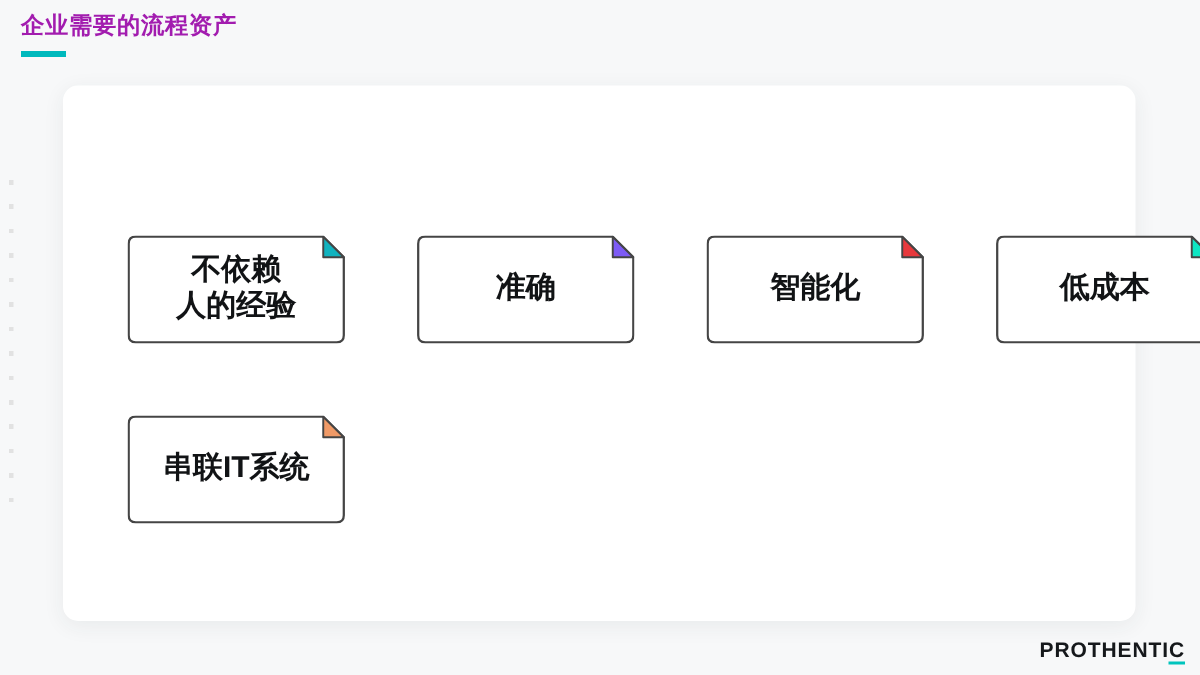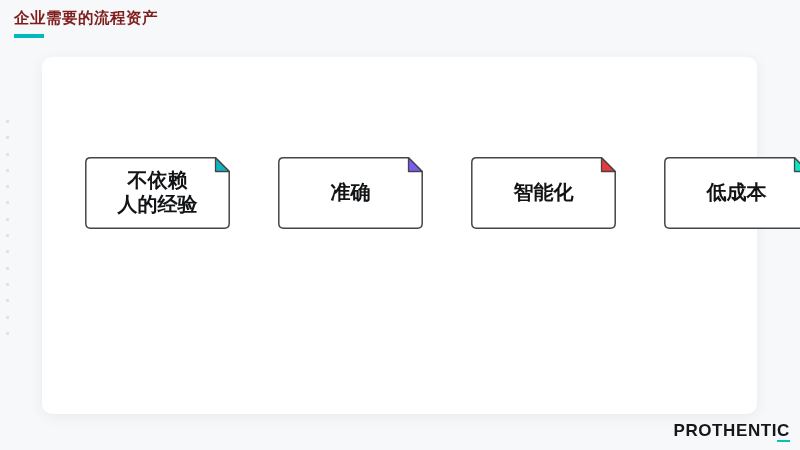--- a/index.html
+++ b/index.html
@@ -8,21 +8,21 @@
     position: relative;
     background: #f7f8f9;
     font-family: "Liberation Sans", "DejaVu Sans", sans-serif;
   }
 
   
   .page-header { position: absolute; left: 14px; top: 9px; }
   .page-title {
     font-size: 15.5px;
     font-weight: 700;
-    color: #7f1d1d;
+    color: #a21caf;
     letter-spacing: 0.5px;
     line-height: 1.2;
   }
   .title-underline {
     width: 30px;
     height: 4px;
     margin-top: 6px;
     background: #00b9bd;
   }
 
@@ -80,21 +80,21 @@
     line-height: 1.18;
     white-space: pre-line;
     padding: 2px 6px;
   }
 
   
   .logo {
     position: absolute;
     right: 10px;
     bottom: 9px;
-    font-size: 17px;
+    font-size: 14px;
     font-weight: 800;
     letter-spacing: 0.6px;
     color: #15181b;
   }
   .logo-accent-letter {
     border-bottom: 2.5px solid #00c4bd;
     padding-bottom: 0px;
   }
 </style>
 </head>
@@ -140,16 +140,23 @@
   </div>
 
   <div class="note-card">
     <svg viewBox="0 0 145 72" width="145" height="72">
       <path d="M 5.5 0.8 H 130.5 L 144.2 14.5 V 66.5 Q 144.2 71.2 139.5 71.2 H 5.5 Q 0.8 71.2 0.8 66.5 V 5.5 Q 0.8 0.8 5.5 0.8 Z" fill="#ffffff" stroke="#454545" stroke-width="1.5" stroke-linejoin="round"></path>
       <polygon points="130.5,0.8 144.2,14.5 130.5,14.5" stroke="#454545" stroke-width="1.3" stroke-linejoin="round" fill="#0ee6c3"></polygon>
     </svg>
     <div class="card-label">低成本</div>
   </div>
 
+  <div class="note-card">
+    <svg viewBox="0 0 145 72" width="145" height="72">
+      <path d="M 5.5 0.8 H 130.5 L 144.2 14.5 V 66.5 Q 144.2 71.2 139.5 71.2 H 5.5 Q 0.8 71.2 0.8 66.5 V 5.5 Q 0.8 0.8 5.5 0.8 Z" fill="#ffffff" stroke="#454545" stroke-width="1.5" stroke-linejoin="round"></path>
+      <polygon points="130.5,0.8 144.2,14.5 130.5,14.5" stroke="#454545" stroke-width="1.3" stroke-linejoin="round" fill="#f09a67"></polygon>
+    </svg>
+    <div class="card-label">串联IT系统</div>
+  </div>
 
 </div>
 
 <div class="logo"><span>PROTHENTI</span><span class="logo-accent-letter">C</span></div>
 
 </body></html>

